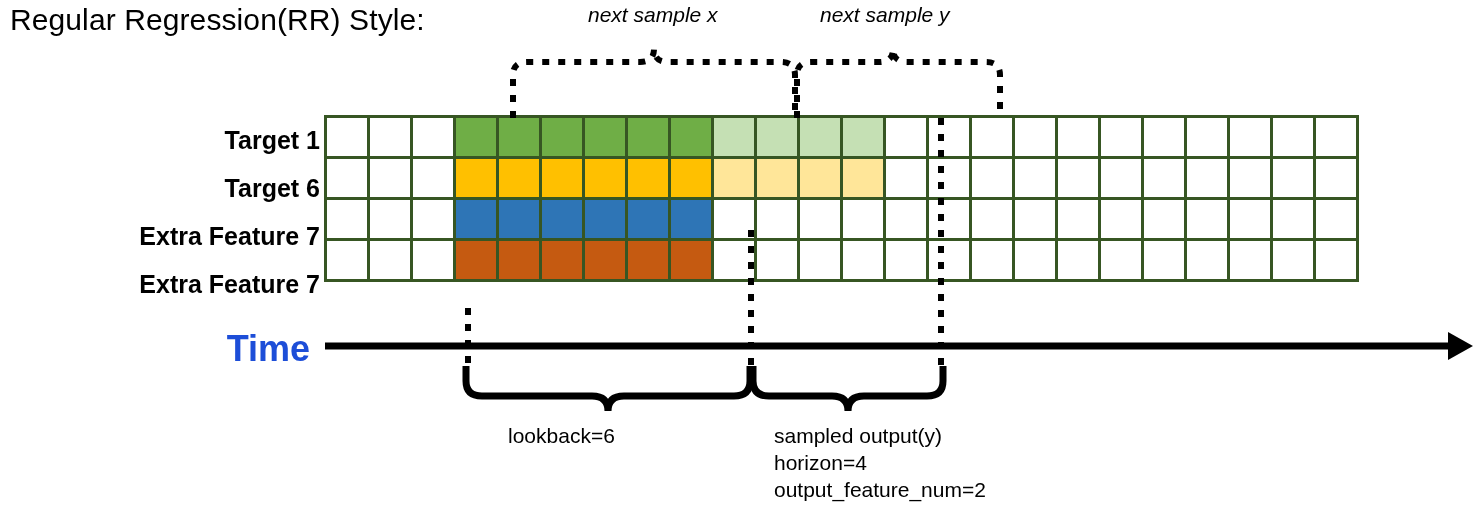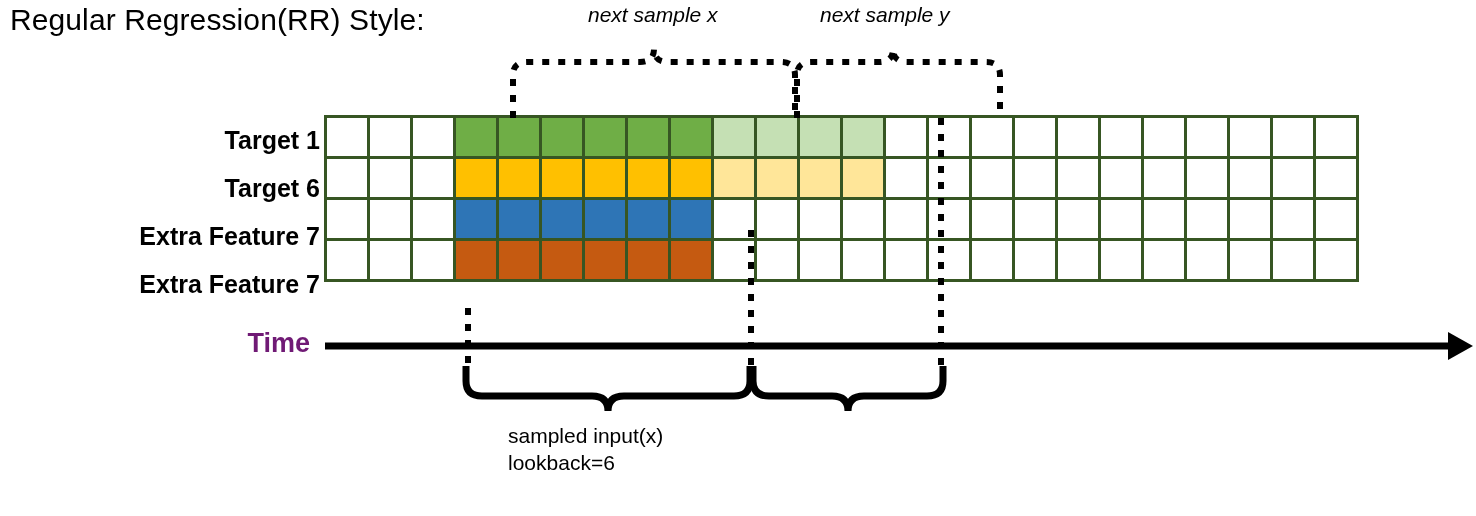--- a/index.html
+++ b/index.html
@@ -13,21 +13,21 @@
   }
 
   .rowlabel{
     position:absolute; right:0; width:300px; text-align:right;
     font-size:25px; font-weight:bold; color:#000; white-space:nowrap;
   }
   .labels-col{position:absolute; left:10px; top:0; width:310px; height:463px;}
 
   .timelabel{
     position:absolute; left:0; width:300px; text-align:right;
-    font-size:27px; font-weight:bold; color:#701a75;
+    font-size:36px; font-weight:bold; color:#1d4ed8;
   }
 
   
   #grid{position:absolute; left:324px; top:115px;}
   .grid-row{display:flex; }
   .cell{
     width:46.0px; height:44px;
     border:3px solid #375623;
     box-sizing:border-box;
     margin-right:-3px; margin-bottom:-3px;
@@ -165,22 +165,26 @@
         <div class="cell" style="background: rgb(255, 255, 255); border-color: rgb(55, 86, 35);"></div>
         <div class="cell" style="background: rgb(255, 255, 255); border-color: rgb(55, 86, 35);"></div>
         <div class="cell" style="background: rgb(255, 255, 255); border-color: rgb(55, 86, 35);"></div>
       </div>
     </div>
 
   <div class="annot" style="left:820px; top:3px;">next sample y</div>
   <div class="annot" style="left:588px; top:3px;">next sample x</div>
 
   <div class="botnote" style="left:508px; top:422px;">
-    <div>sampled input(x)</div>
     <div>lookback=6</div>
+  </div>
+  <div class="botnote" style="left:774px; top:422px;">
+    <div>sampled output(y)</div>
+    <div>horizon=4</div>
+    <div>output_feature_num=2</div>
   </div>
 
   <svg id="ovl" viewBox="0 0 1476 516">
 
     <g>
       <line x1="325" y1="346" x2="1455" y2="346" stroke="#000" stroke-width="7"></line>
       <polygon points="1448,332 1473,346 1448,360" fill="#000"></polygon>
     </g>
 
     <g stroke="#000" stroke-width="6" stroke-dasharray="7 9" stroke-linecap="butt" fill="none">

